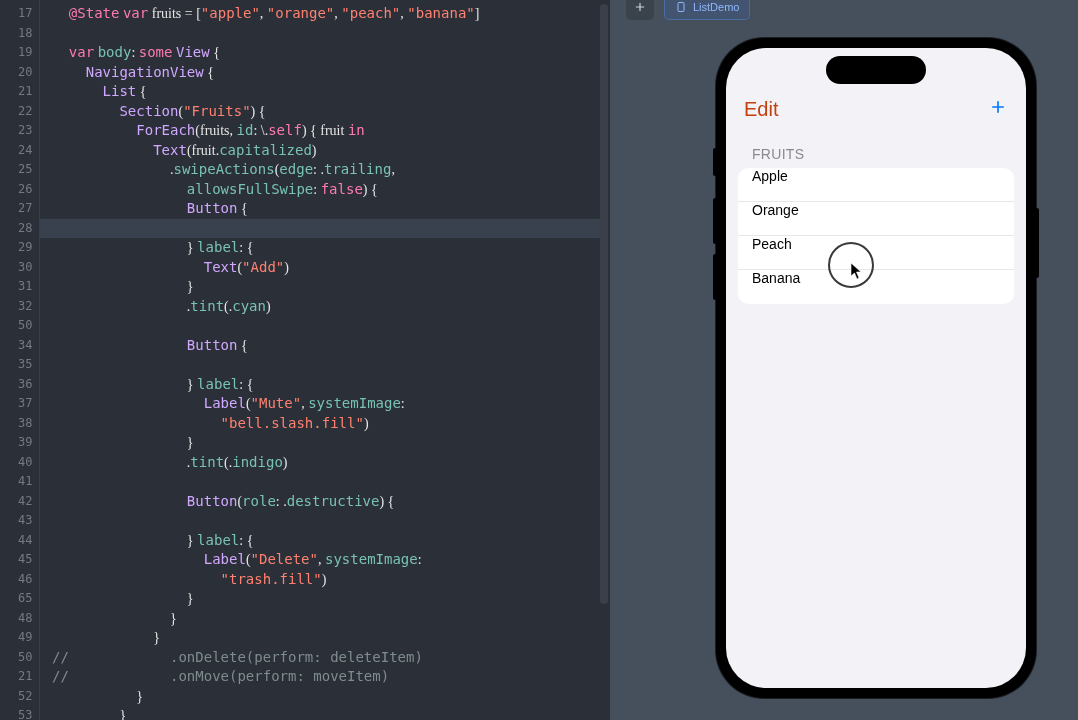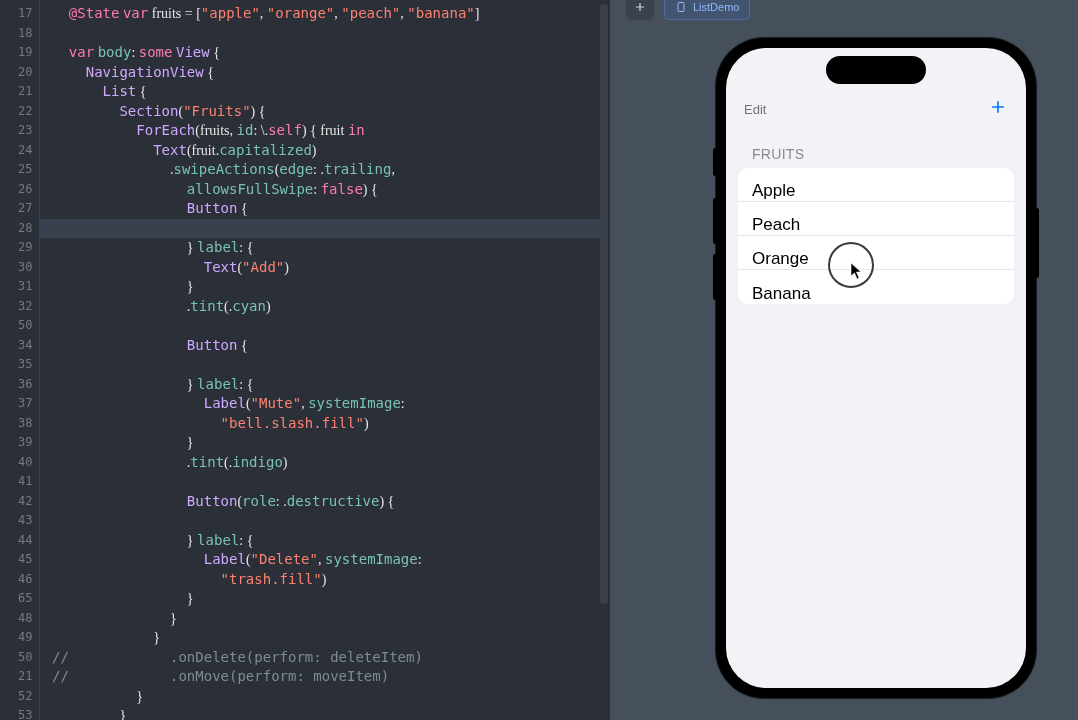--- a/index.html
+++ b/index.html
@@ -123,42 +123,42 @@
     border-radius: 16px;
     z-index: 10;
   }
   .navbar {
     position: absolute;
     top: 44px; left: 0; right: 0;
     height: 34px;
     display: flex; align-items: center; justify-content: space-between;
     padding: 0 18px;
   }
-  .navbar .edit { color: #737373; font-size: 13px; text-align: center; }
+  .navbar .edit { color: #c2410c; font-size: 20px; text-align: center; }
   .navbar .plus { color: #007aff; font-size: 24px; font-weight: 300; line-height: 1; }
   .list-wrap {
     position: absolute;
     top: 92px; left: 12px; right: 12px;
   }
   .section-header {
     font-size: 14px;
     color: #8a8a8e;
     letter-spacing: 0.3px;
     padding: 6px 14px 6px;
   }
   .list-group {
     background: #fff;
     border-radius: 10px;
     overflow: hidden;
   }
   .list-row {
     height: 34px;
-    display: flex; align-items: flex-end;
+    display: flex; align-items: flex-start;
     padding: 0 14px;
-    font-size: 17px;
+    font-size: 14px;
     color: #000;
     border-bottom: 1px solid #e5e5ea;
   }
   .list-row:last-child { border-bottom: none; }
 
   .cursor-ring {
     position: absolute;
     width: 46px; height: 46px;
     border: 2px solid #3a3a3a;
     border-radius: 50%;
@@ -249,24 +249,24 @@
             </svg>
         </span>
       </div>
       <div class="list-wrap">
         <div class="section-header">FRUITS</div>
         <div class="list-group">
             <div class="list-row">
               <span>Apple</span>
             </div>
             <div class="list-row">
+              <span>Orange</span>
+            </div>
+            <div class="list-row">
               <span>Peach</span>
-            </div>
-            <div class="list-row">
-              <span>Orange</span>
             </div>
             <div class="list-row">
               <span>Banana</span>
             </div>
           </div>
       </div>
     </div>
   </div>
 
   <div class="cursor-ring" style="left: 218px; top: 242px;"></div>

